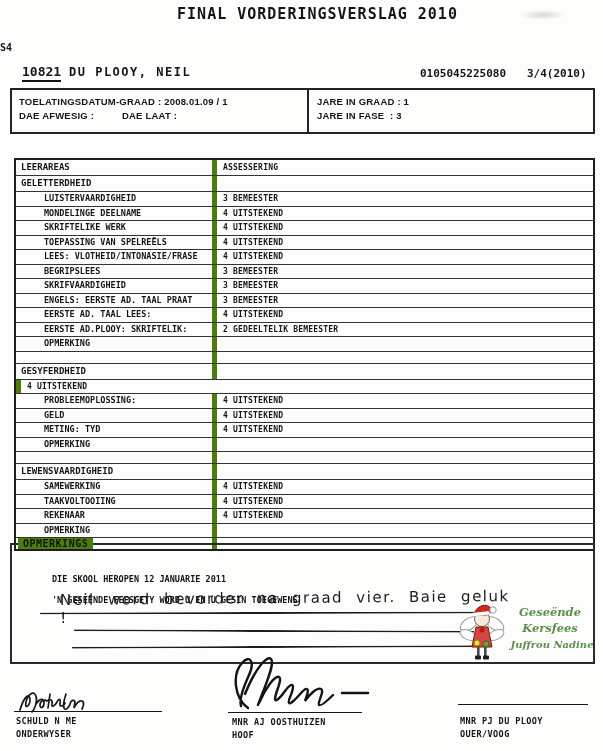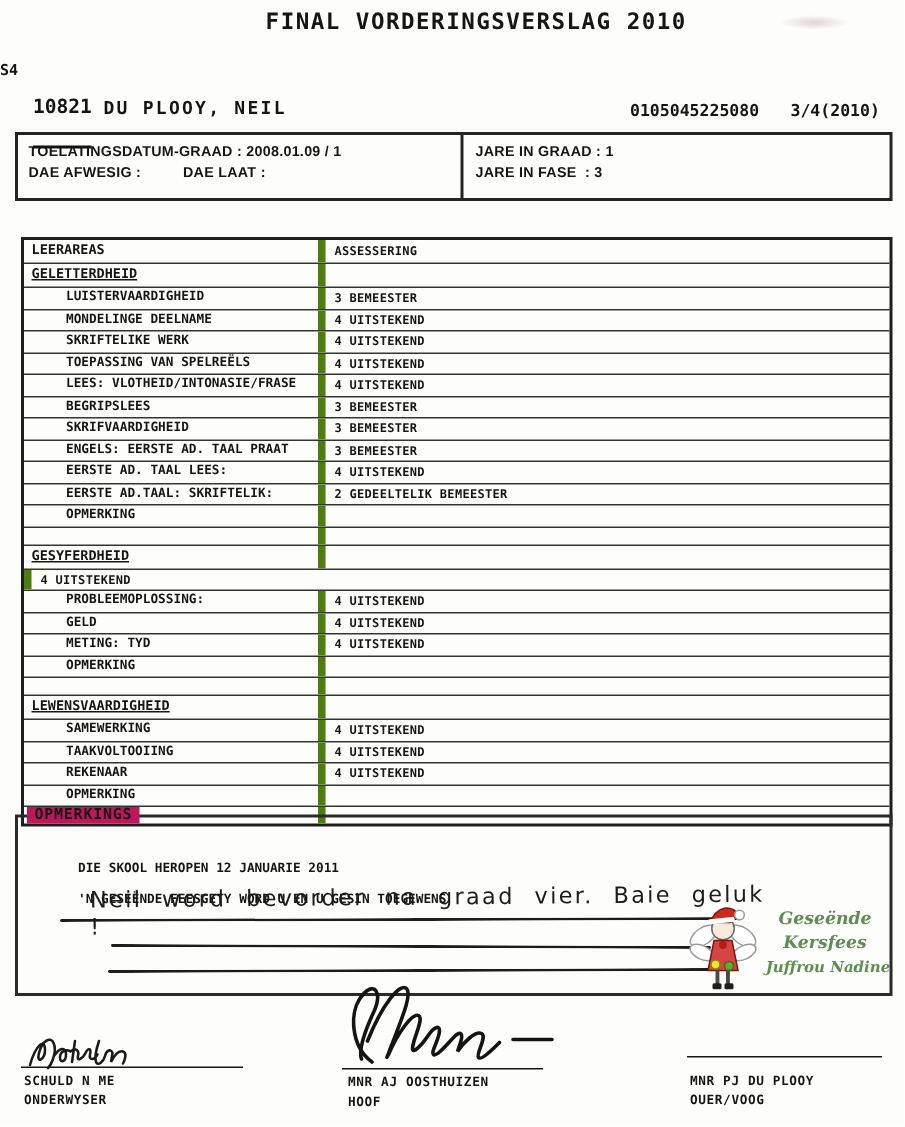--- a/index.html
+++ b/index.html
@@ -10,49 +10,49 @@
   }
   .abs{position:absolute;}
   
   .title{top:5px;left:16px;width:100%;text-align:center;
     font:bold 15px "DejaVu Sans Mono",monospace;letter-spacing:1px;}
   .smudge{top:10px;left:520px;width:46px;height:10px;border-radius:50%;
     background:radial-gradient(ellipse at center,rgba(160,140,140,.35),rgba(160,140,140,0) 70%);}
   .formcode{top:42px;left:0;width:100%;text-align:left;
     font:bold 10px "DejaVu Sans Mono",monospace;}
   .stu-num{top:64px;left:22px;font:bold 13px "DejaVu Sans Mono",monospace;
-    border-bottom:2px solid #111;padding-bottom:18px;}
+    border-bottom:2px solid #111;padding-bottom:1px;}
   .stu-name{top:65px;left:69px;font:bold 12px "DejaVu Sans Mono",monospace;letter-spacing:1.5px;}
   .stu-id{top:67px;left:420px;font:bold 11px "DejaVu Sans Mono",monospace;}
   .stu-date{top:67px;left:527px;font:bold 11px "DejaVu Sans Mono",monospace;}
   
   .adm-box{top:88px;left:10px;width:581px;height:42px;border:2px solid #242424;}
   .adm-div{position:absolute;left:295px;top:0;bottom:0;width:1.5px;background:#242424;}
   .adm-box .t{position:absolute;font:bold 9.5px "Liberation Sans",sans-serif;
     letter-spacing:.2px;white-space:pre;}
   .adm-l1{left:7px;top:6px;}
   .adm-l2a{left:7px;top:20px;}
   .adm-l2b{left:110px;top:20px;}
   .adm-r1{left:305px;top:6px;}
   .adm-r2{left:305px;top:20px;}
   
   .tbl{top:158px;left:14px;width:577px;border:2px solid #1e1e1e;background:#fdfdfb;}
   .trow{display:flex;height:13.5px;border-bottom:1px solid #343434;
     font:bold 8.5px "DejaVu Sans Mono",monospace;line-height:13px;overflow:hidden;}
   .trow:last-child{border-bottom:none;}
   .trow.hdr{height:15px;line-height:15px;font-size:9px;}
-  .trow.section-row{height:15px;line-height:15px;font-size:9px;text-decoration:underline;}
+  .trow.section-row{height:15px;line-height:15px;font-size:9px;}
   .trow.spacer{height:11px;}
   .cleft{width:196px;padding-left:5px;box-sizing:border-box;white-space:nowrap;}
   .cleft.indent{padding-left:28px;}
   .cright{flex:1;border-left:5px solid #4d7c0f;padding-left:6px;white-space:nowrap;
     font-size:8px;letter-spacing:.2px;}
   
   .rem-box{top:543px;left:10px;width:581px;height:117px;border:2px solid #2a2a2a;}
-  .rem-legend{position:absolute;top:-7px;left:6px;background:#be185d;padding:0 5px;
+  .rem-legend{position:absolute;top:-7px;left:6px;background:#4d7c0f;padding:0 5px;
     font:bold 10px "DejaVu Sans Mono",monospace;letter-spacing:.5px;}
   .rem-notice{position:absolute;left:40px;top:18px;
     font:bold 8.5px "DejaVu Sans Mono",monospace;line-height:10.5px;white-space:pre-line;}
   .rem-hand{position:absolute;left:48px;top:44px;width:450px;
     font:15px "DejaVu Sans",sans-serif;letter-spacing:1.5px;word-spacing:7px;
     color:#1c1c1c;transform:rotate(-.5deg);}
   .rem-rule{position:absolute;height:0;border-top:2px solid #1c1c1c;border-radius:2px;}
   .rule1{left:28px;top:67px;width:452px;transform:rotate(-.15deg);}
   .rule2{left:62px;top:85px;width:400px;transform:rotate(.2deg);}
   .rule3{left:60px;top:101px;width:404px;transform:rotate(-.2deg);}
@@ -133,21 +133,21 @@
         </div>
         <div class="trow">
           <div class="cleft indent">ENGELS: EERSTE AD. TAAL PRAAT</div>
           <div class="cright">3 BEMEESTER</div>
         </div>
         <div class="trow">
           <div class="cleft indent">EERSTE AD. TAAL LEES:</div>
           <div class="cright">4 UITSTEKEND</div>
         </div>
         <div class="trow">
-          <div class="cleft indent">EERSTE AD.TAAL: SKRIFTELIK:</div>
+          <div class="cleft indent">EERSTE AD.PLOOY: SKRIFTELIK:</div>
           <div class="cright">2 GEDEELTELIK BEMEESTER</div>
         </div>
         <div class="trow">
           <div class="cleft indent">OPMERKING</div>
           <div class="cright"></div>
         </div>
         <div class="trow spacer">
           <div class="cleft"></div>
           <div class="cright"></div>
         </div>

